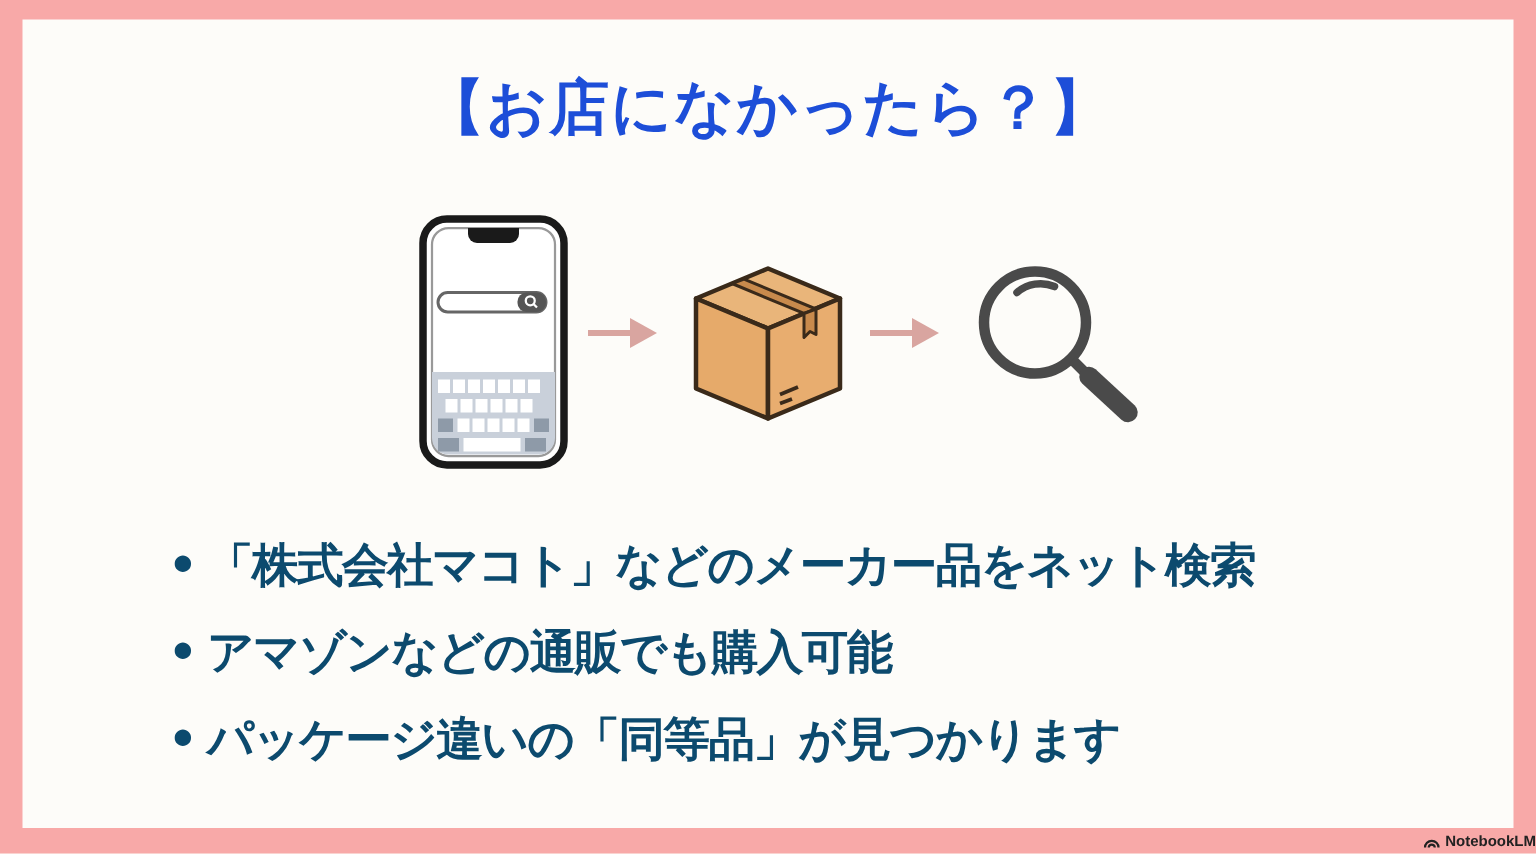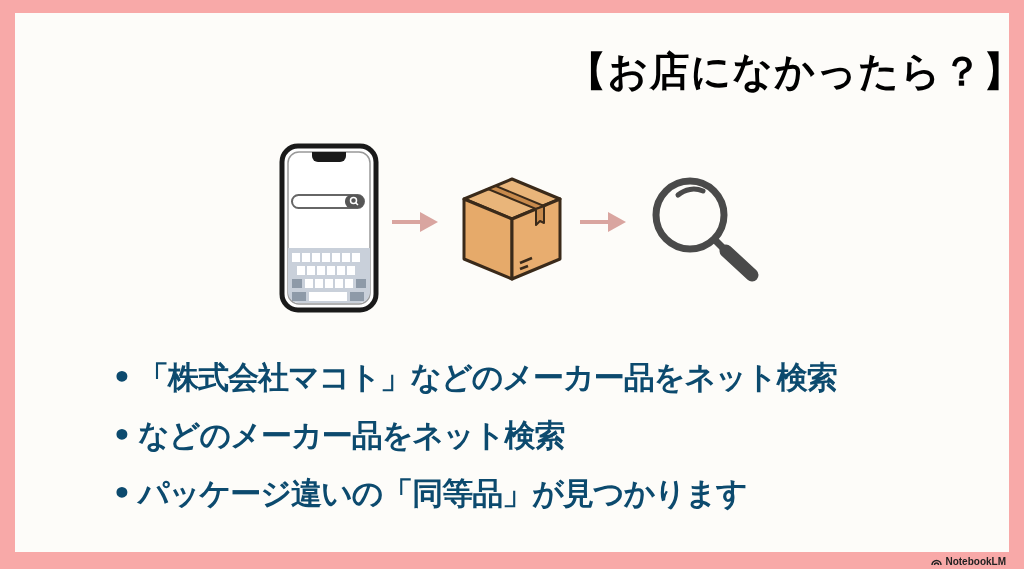--- a/index.html
+++ b/index.html
@@ -1,23 +1,23 @@
 <!DOCTYPE html>
 <html><head>
 <meta charset="utf-8">
 <style>
   html,body{margin:0;padding:0;}
   body{width:1024px;height:569px;background:#f8a9a8;position:relative;overflow:hidden;font-family:"DejaVu Sans",sans-serif;}
   .panel{position:absolute;left:15px;top:13px;width:994px;height:539px;background:#fdfcf9;}
-  .title{position:absolute;left:0;width:1024px;top:44px;text-align:right;font-size:40px;font-weight:bold;color:#000000;letter-spacing:1px;}
+  .title{position:absolute;left:0;width:1024px;top:44px;text-align:center;font-size:40px;font-weight:bold;color:#1d4ed8;letter-spacing:1px;}
   .icon{position:absolute;}
   .bullets{position:absolute;left:112px;top:352px;}
   .bullet{font-size:31px;font-weight:bold;color:#0c4a6e;height:58px;line-height:50px;white-space:nowrap;letter-spacing:-1px;}
   .bullet .dot{display:inline-block;width:26px;}
-  .brand{position:absolute;right:18px;bottom:2px;font-size:10px;color:#222;font-family:"Liberation Sans",sans-serif;font-weight:bold;display:flex;align-items:center;gap:3px;}
+  .brand{position:absolute;right:0;bottom:2px;font-size:10px;color:#222;font-family:"Liberation Sans",sans-serif;font-weight:bold;display:flex;align-items:center;gap:3px;}
 </style>
 </head>
 <body>
 
 <div class="panel"></div>
 
 <div class="title">【お店になかったら？】</div>
 
 <svg class="icon" style="left:279px;top:143px" width="100" height="170" viewBox="0 0 100 170">
   <rect x="3" y="3" width="94" height="164" rx="16" fill="#fff" stroke="#1a1a1a" stroke-width="5"></rect>
@@ -79,21 +79,21 @@
 
 <svg class="icon" style="left:648px;top:175px" width="115" height="110" viewBox="0 0 115 110">
   <circle cx="42" cy="40" r="34" fill="none" stroke="#4a4a4a" stroke-width="7"></circle>
   <path d="M30 20 A24 24 0 0 1 55 16" fill="none" stroke="#4a4a4a" stroke-width="5" stroke-linecap="round"></path>
   <line x1="67" y1="65" x2="76" y2="74" stroke="#4a4a4a" stroke-width="7"></line>
   <line x1="78" y1="76" x2="104" y2="100" stroke="#4a4a4a" stroke-width="13" stroke-linecap="round"></line>
 </svg>
 
 <div class="bullets">
   <div class="bullet"><span class="dot">•</span><span>「株式会社マコト」などのメーカー品をネット検索</span></div>
-  <div class="bullet"><span class="dot">•</span><span>などのメーカー品をネット検索</span></div>
+  <div class="bullet"><span class="dot">•</span><span>アマゾンなどの通販でも購入可能</span></div>
   <div class="bullet"><span class="dot">•</span><span>パッケージ違いの「同等品」が見つかります</span></div>
 </div>
 
 <div class="brand">
   <svg width="11" height="9" viewBox="0 0 11 9">
       <path d="M1 8 A4.5 4.5 0 0 1 10 8" fill="none" stroke="#222" stroke-width="1.5"></path>
       <path d="M3.5 8 A2 2 0 0 1 7.5 8" fill="none" stroke="#222" stroke-width="1.5"></path>
     </svg>
   <span>NotebookLM</span>
 </div>

